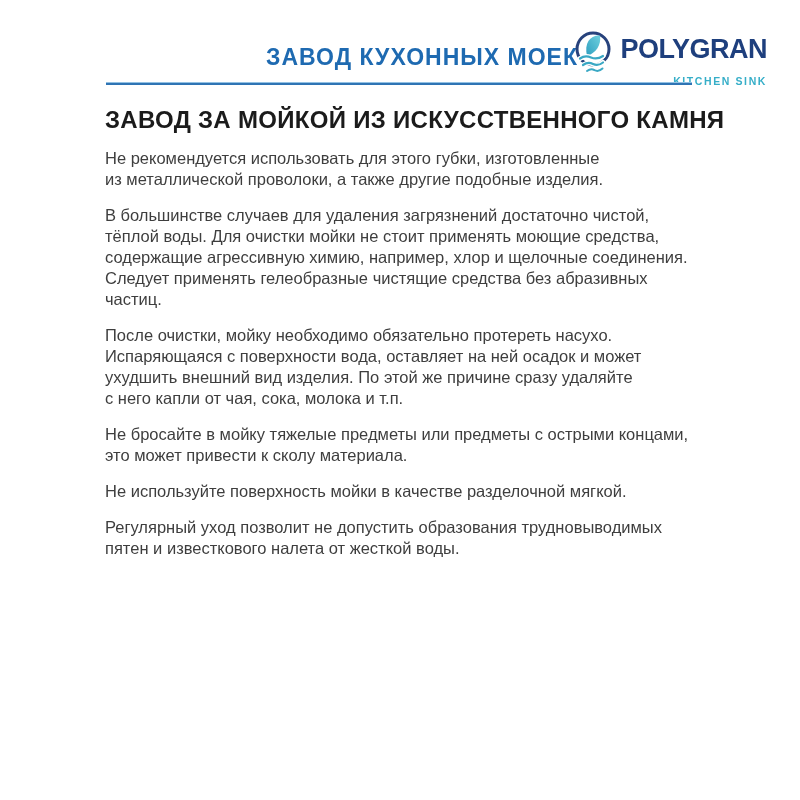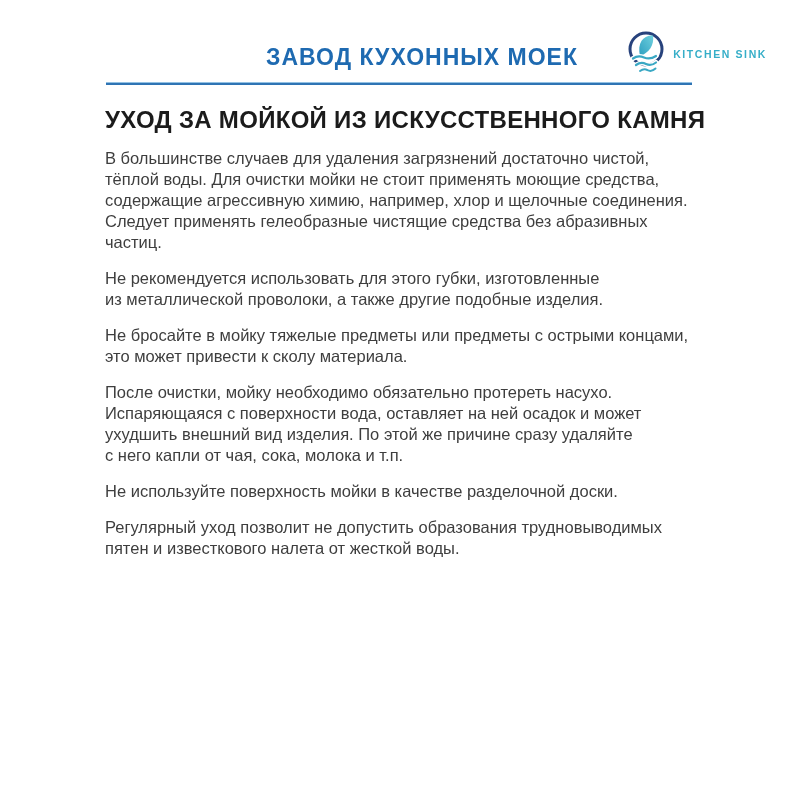--- a/index.html
+++ b/index.html
@@ -99,40 +99,41 @@
         <circle cx="20" cy="19" r="16" fill="#ffffff" stroke="#27427c" stroke-width="3"></circle>
         <path d="M14 26 C 11 13, 17 5, 27 5.5 C 28.5 15, 23 23, 14 26 Z" fill="url(#sailg)"></path>
         <path d="M7 28.5 q5 -3.5 11 -1 q6 2.5 12 -1.5" fill="none" stroke="#ffffff" stroke-width="5" stroke-linecap="round"></path>
         <path d="M7 28.5 q5 -3.5 11 -1 q6 2.5 12 -1.5" fill="none" stroke="#3aa8c4" stroke-width="2.2" stroke-linecap="round"></path>
         <path d="M10 35 q5 -3.5 10 -1 q5 2.5 10 -1.5" fill="none" stroke="#ffffff" stroke-width="5" stroke-linecap="round"></path>
         <path d="M10 35 q5 -3.5 10 -1 q5 2.5 10 -1.5" fill="none" stroke="#3aa8c4" stroke-width="2.2" stroke-linecap="round"></path>
         <path d="M14 41 q4 -3 7.5 -0.8 q4 2 8 -1.7" fill="none" stroke="#3aa8c4" stroke-width="2" stroke-linecap="round"></path>
       </svg>
     </span>
     <span class="brand-text">
+      <span class="brand-name">POLYGRAN</span>
       <span class="brand-sub">KITCHEN SINK</span>
     </span>
   </div>
 
   <div class="divider"></div>
 
-  <h1 class="page-title" style="margin:0;">УХОД ЗА МОЙКОЙ ИЗ ИСКУССТВЕННОГО КАМНЯ</h1>
+  <h1 class="page-title" style="margin:0;">ЗАВОД ЗА МОЙКОЙ ИЗ ИСКУССТВЕННОГО КАМНЯ</h1>
 
   <div class="content">
+    <p>Не рекомендуется использовать для этого губки, изготовленные
+из металлической проволоки, а также другие подобные изделия.</p>
     <p>В большинстве случаев для удаления загрязнений достаточно чистой,
 тёплой воды. Для очистки мойки не стоит применять моющие средства,
 содержащие агрессивную химию, например, хлор и щелочные соединения.
 Следует применять гелеобразные чистящие средства без абразивных
 частиц.</p>
-    <p>Не рекомендуется использовать для этого губки, изготовленные
-из металлической проволоки, а также другие подобные изделия.</p>
-    <p>Не бросайте в мойку тяжелые предметы или предметы с острыми концами,
-это может привести к сколу материала.</p>
     <p>После очистки, мойку необходимо обязательно протереть насухо.
 Испаряющаяся с поверхности вода, оставляет на ней осадок и может
 ухудшить внешний вид изделия. По этой же причине сразу удаляйте
 с него капли от чая, сока, молока и т.п.</p>
-    <p>Не используйте поверхность мойки в качестве разделочной доски.</p>
+    <p>Не бросайте в мойку тяжелые предметы или предметы с острыми концами,
+это может привести к сколу материала.</p>
+    <p>Не используйте поверхность мойки в качестве разделочной мягкой.</p>
     <p>Регулярный уход позволит не допустить образования трудновыводимых
 пятен и известкового налета от жесткой воды.</p>
   </div>
 
 </div>
 
 </body></html>

